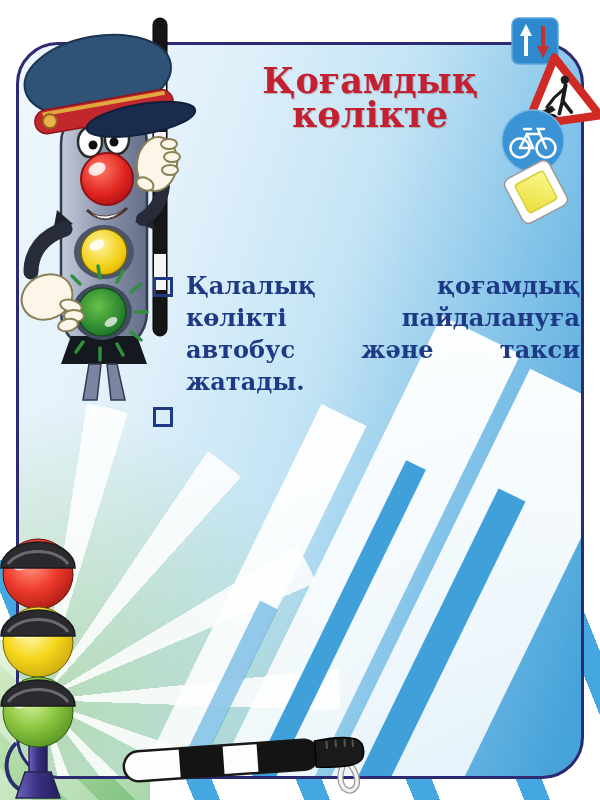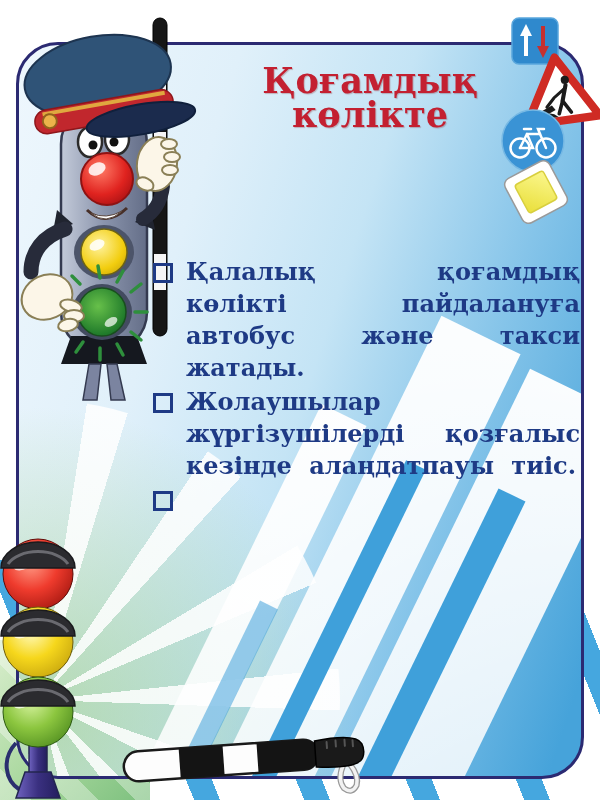--- a/index.html
+++ b/index.html
@@ -34,21 +34,21 @@
   #bs3{left:240px;top:560px;width:20px;height:400px;transform:rotate(26deg);background:rgba(63,160,218,0.55);}
   #burst{position:absolute;left:-279px;top:355px;width:600px;height:600px;
     background:repeating-conic-gradient(from -8deg at 50% 50%,
       rgba(255,255,255,0) 0deg 17deg, rgba(255,255,255,0.85) 17deg 25deg);
     border-radius:50%;}
 
   
   #title{position:absolute;left:198px;top:64px;width:308px;z-index:3;text-align:center;
     color:#c32031;font-weight:bold;font-size:35px;line-height:34px;
     text-shadow:1px 1px 1px rgba(120,0,0,0.25);margin-left:18px;}
-  #rules{position:absolute;left:150px;top:256px;width:430px;z-index:3;
+  #rules{position:absolute;left:150px;top:270px;width:430px;z-index:3;
     color:#1e3a85;font-weight:bold;font-size:24px;line-height:32px;
     word-spacing:9px;text-align:justify;}
   .rule{position:relative;padding-left:36px;margin:0 0 2px 0;}
   .rule .box{position:absolute;left:3px;top:7px;width:14px;height:14px;
     border:3px solid #1e3a85;background:transparent;}
 
   
   .art{position:absolute;z-index:2;}
   #officer{left:5px;top:14px;width:200px;height:400px;}
   #sign-two-way{left:510px;top:16px;width:50px;height:50px;}
@@ -77,24 +77,20 @@
   </div>
 
   <div id="title">
     <div>Қоғамдық көлікте</div>
   </div>
 
   <div id="rules">
     <div class="rule">
       <span class="box"></span>
       <span>Қалалық қоғамдық көлікті пайдалануға автобус және такси жатады.</span>
-    </div>
-    <div class="rule">
-      <span class="box"></span>
-      <span>Жолаушылар жүргізушілерді қозғалыс кезінде алаңдатпауы тиіс.</span>
     </div>
     <div class="rule">
       <span class="box"></span>
     </div>
     <div class="rule">
       <span class="box"></span>
     </div>
   </div>
 
   <svg id="officer" class="art" viewBox="0 0 200 400">

